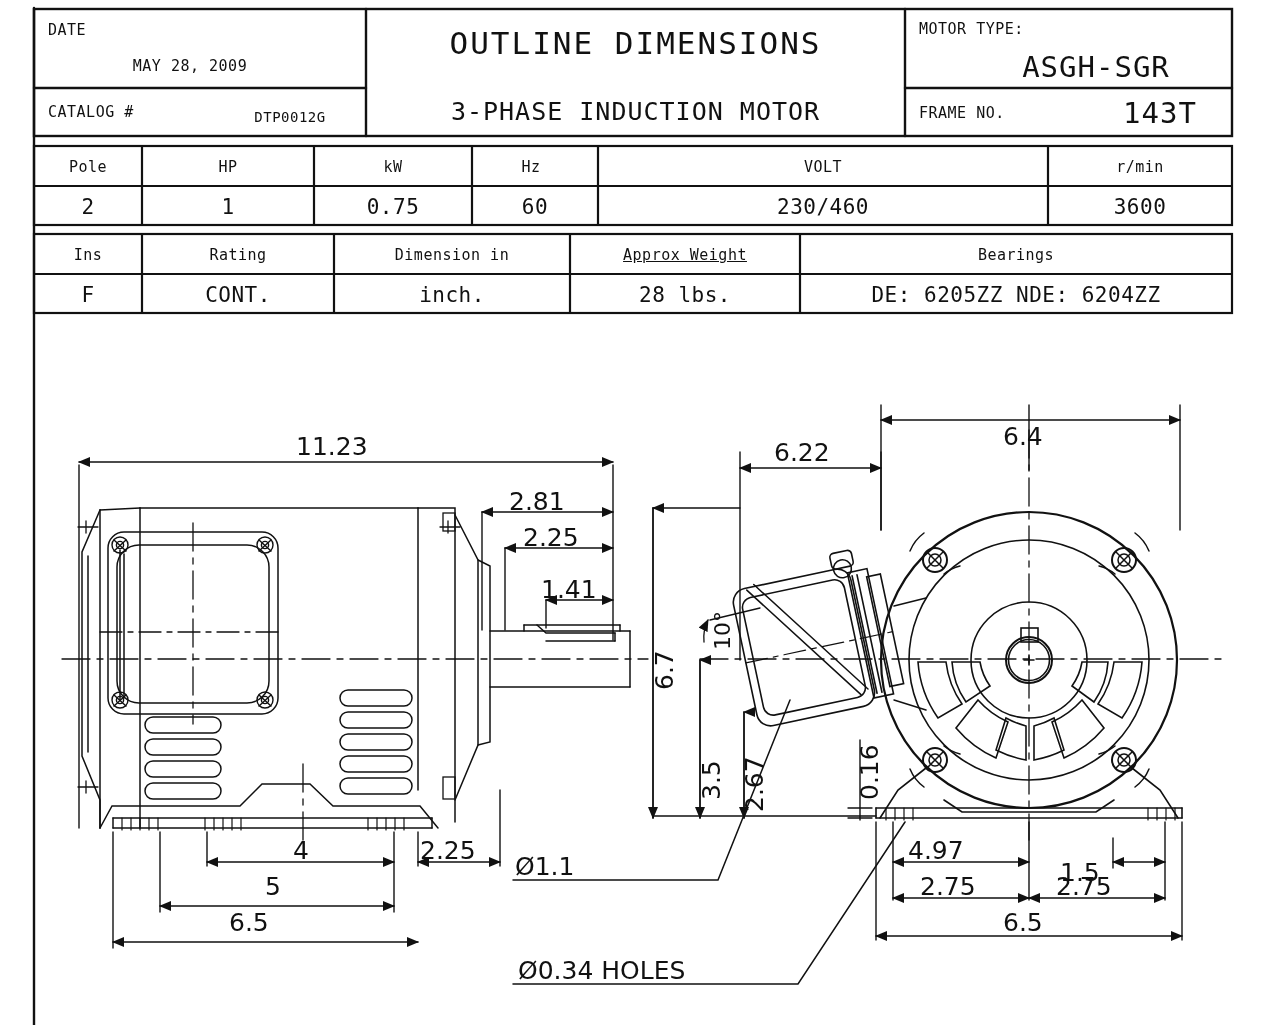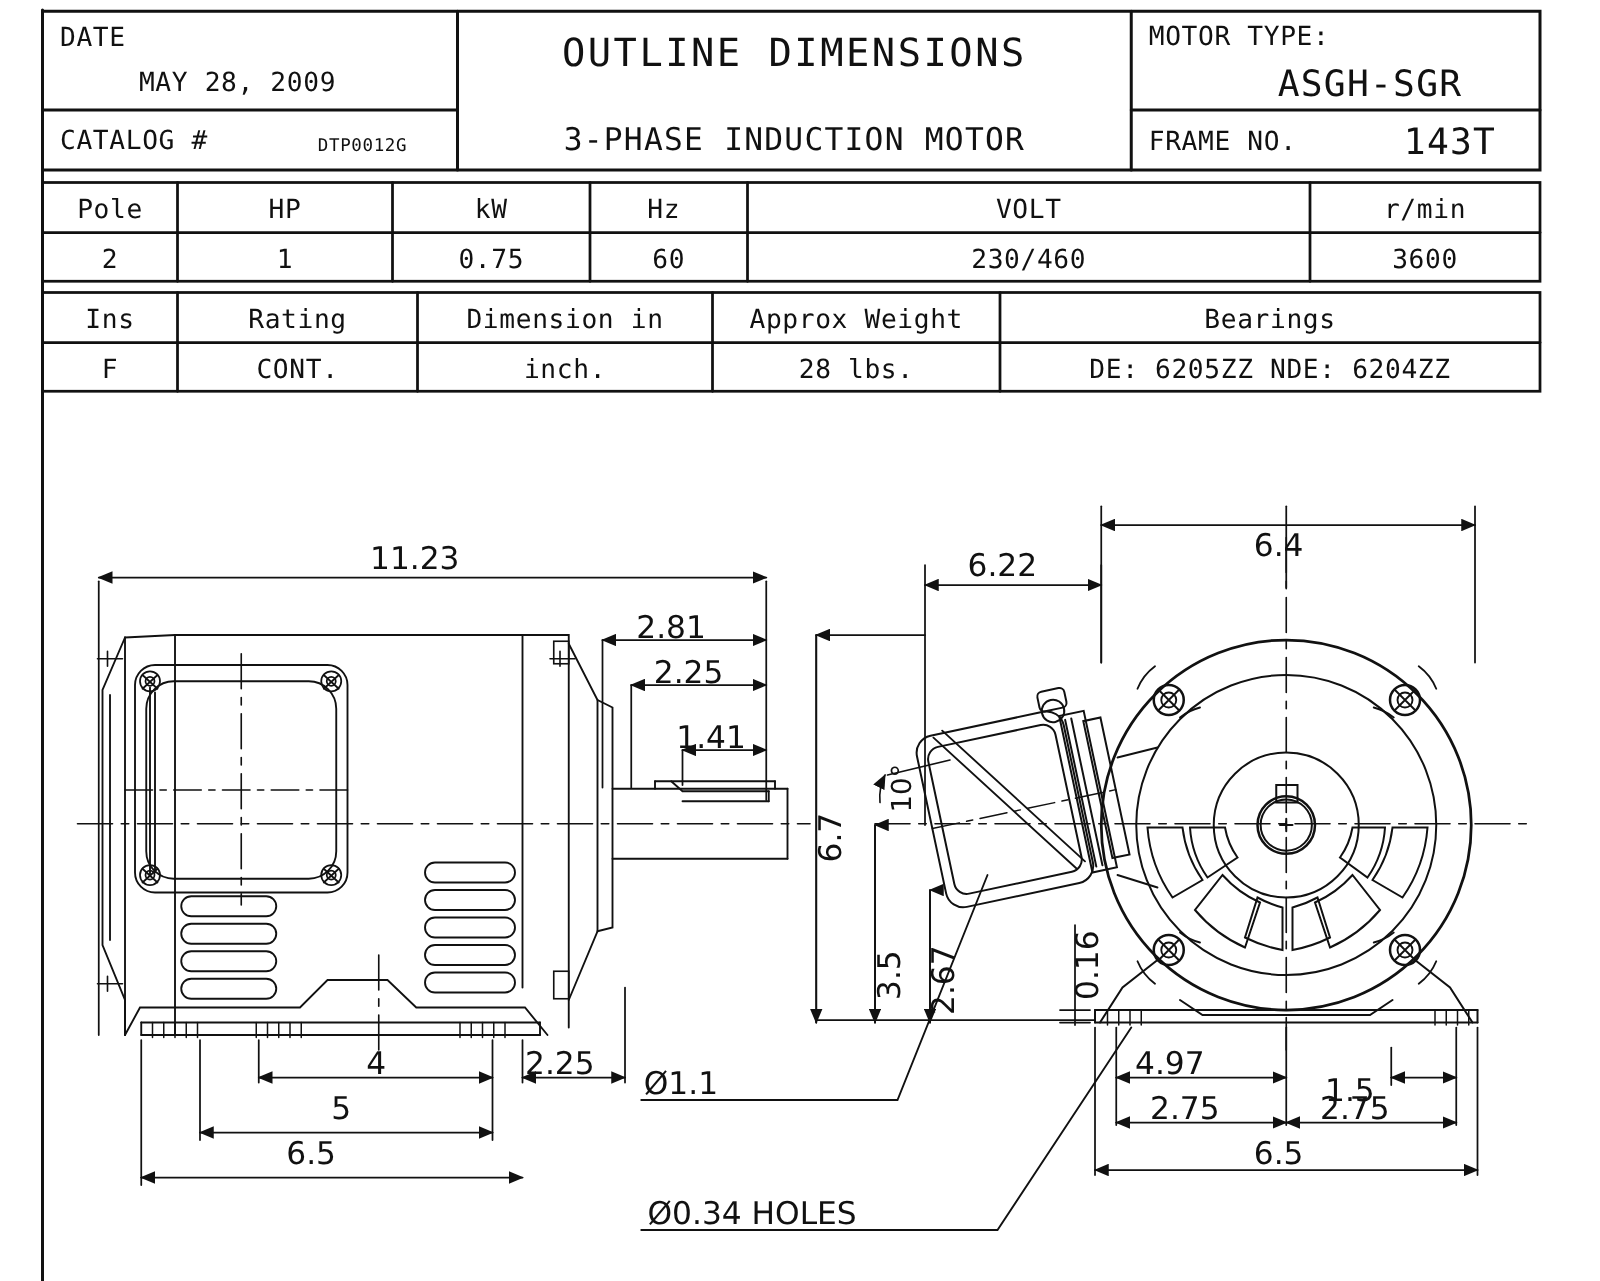--- a/index.html
+++ b/index.html
@@ -13,21 +13,21 @@
   }
   #sheet{position:absolute;left:0;top:0;width:1280px;height:1025px;}
   .cell{
     position:absolute;box-sizing:border-box;
     display:flex;align-items:center;justify-content:center;
     font-family:"DejaVu Sans Mono","Liberation Mono",monospace;
     white-space:nowrap;
     letter-spacing:0.5px;
   }
   .cell.left{justify-content:flex-start;padding-left:8px;}
-  .cell.lbl{font-size:21px;}
+  .cell.lbl{font-size:15px;}
   .cell.val{font-size:21px;}
   .big{font-size:29px;letter-spacing:1px;}
   .huge{font-size:31px;letter-spacing:2px;}
   .mid{font-size:25px;letter-spacing:1px;}
   .sub{font-size:14px;}
   .dimtxt{
     position:absolute;
     font-family:"DejaVu Sans","Liberation Sans",sans-serif;
     font-size:25px;
     color:#111;
@@ -398,21 +398,21 @@
   <div class="cell val" style="left:34px;top:190px;width:108px;height:34px;">2</div>
   <div class="cell val" style="left:142px;top:190px;width:172px;height:34px;">1</div>
   <div class="cell val" style="left:314px;top:190px;width:158px;height:34px;">0.75</div>
   <div class="cell val" style="left:472px;top:190px;width:126px;height:34px;">60</div>
   <div class="cell val" style="left:598px;top:190px;width:450px;height:34px;">230/460</div>
   <div class="cell val" style="left:1048px;top:190px;width:184px;height:34px;">3600</div>
 
   <div class="cell lbl" style="left:34px;top:238px;width:108px;height:34px;">Ins</div>
   <div class="cell lbl" style="left:142px;top:238px;width:192px;height:34px;">Rating</div>
   <div class="cell lbl" style="left:334px;top:238px;width:236px;height:34px;">Dimension in</div>
-  <div class="cell lbl" style="left:570px;top:238px;width:230px;height:34px;">Approx Weight</div>
+  <div class="cell lbl" style="left:570px;top:238px;width:230px;height:34px;text-decoration:underline;">Approx Weight</div>
   <div class="cell lbl" style="left:800px;top:238px;width:432px;height:34px;">Bearings</div>
 
   <div class="cell val" style="left:34px;top:278px;width:108px;height:34px;">F</div>
   <div class="cell val" style="left:142px;top:278px;width:192px;height:34px;">CONT.</div>
   <div class="cell val" style="left:334px;top:278px;width:236px;height:34px;">inch.</div>
   <div class="cell val" style="left:570px;top:278px;width:230px;height:34px;">28 lbs.</div>
   <div class="cell val" style="left:800px;top:278px;width:432px;height:34px;">DE: 6205ZZ  NDE: 6204ZZ</div>
 
   <div class="dimtxt" style="left:296px;top:432px;">11.23</div>
   <div class="dimtxt" style="left:509px;top:487px;">2.81</div>

